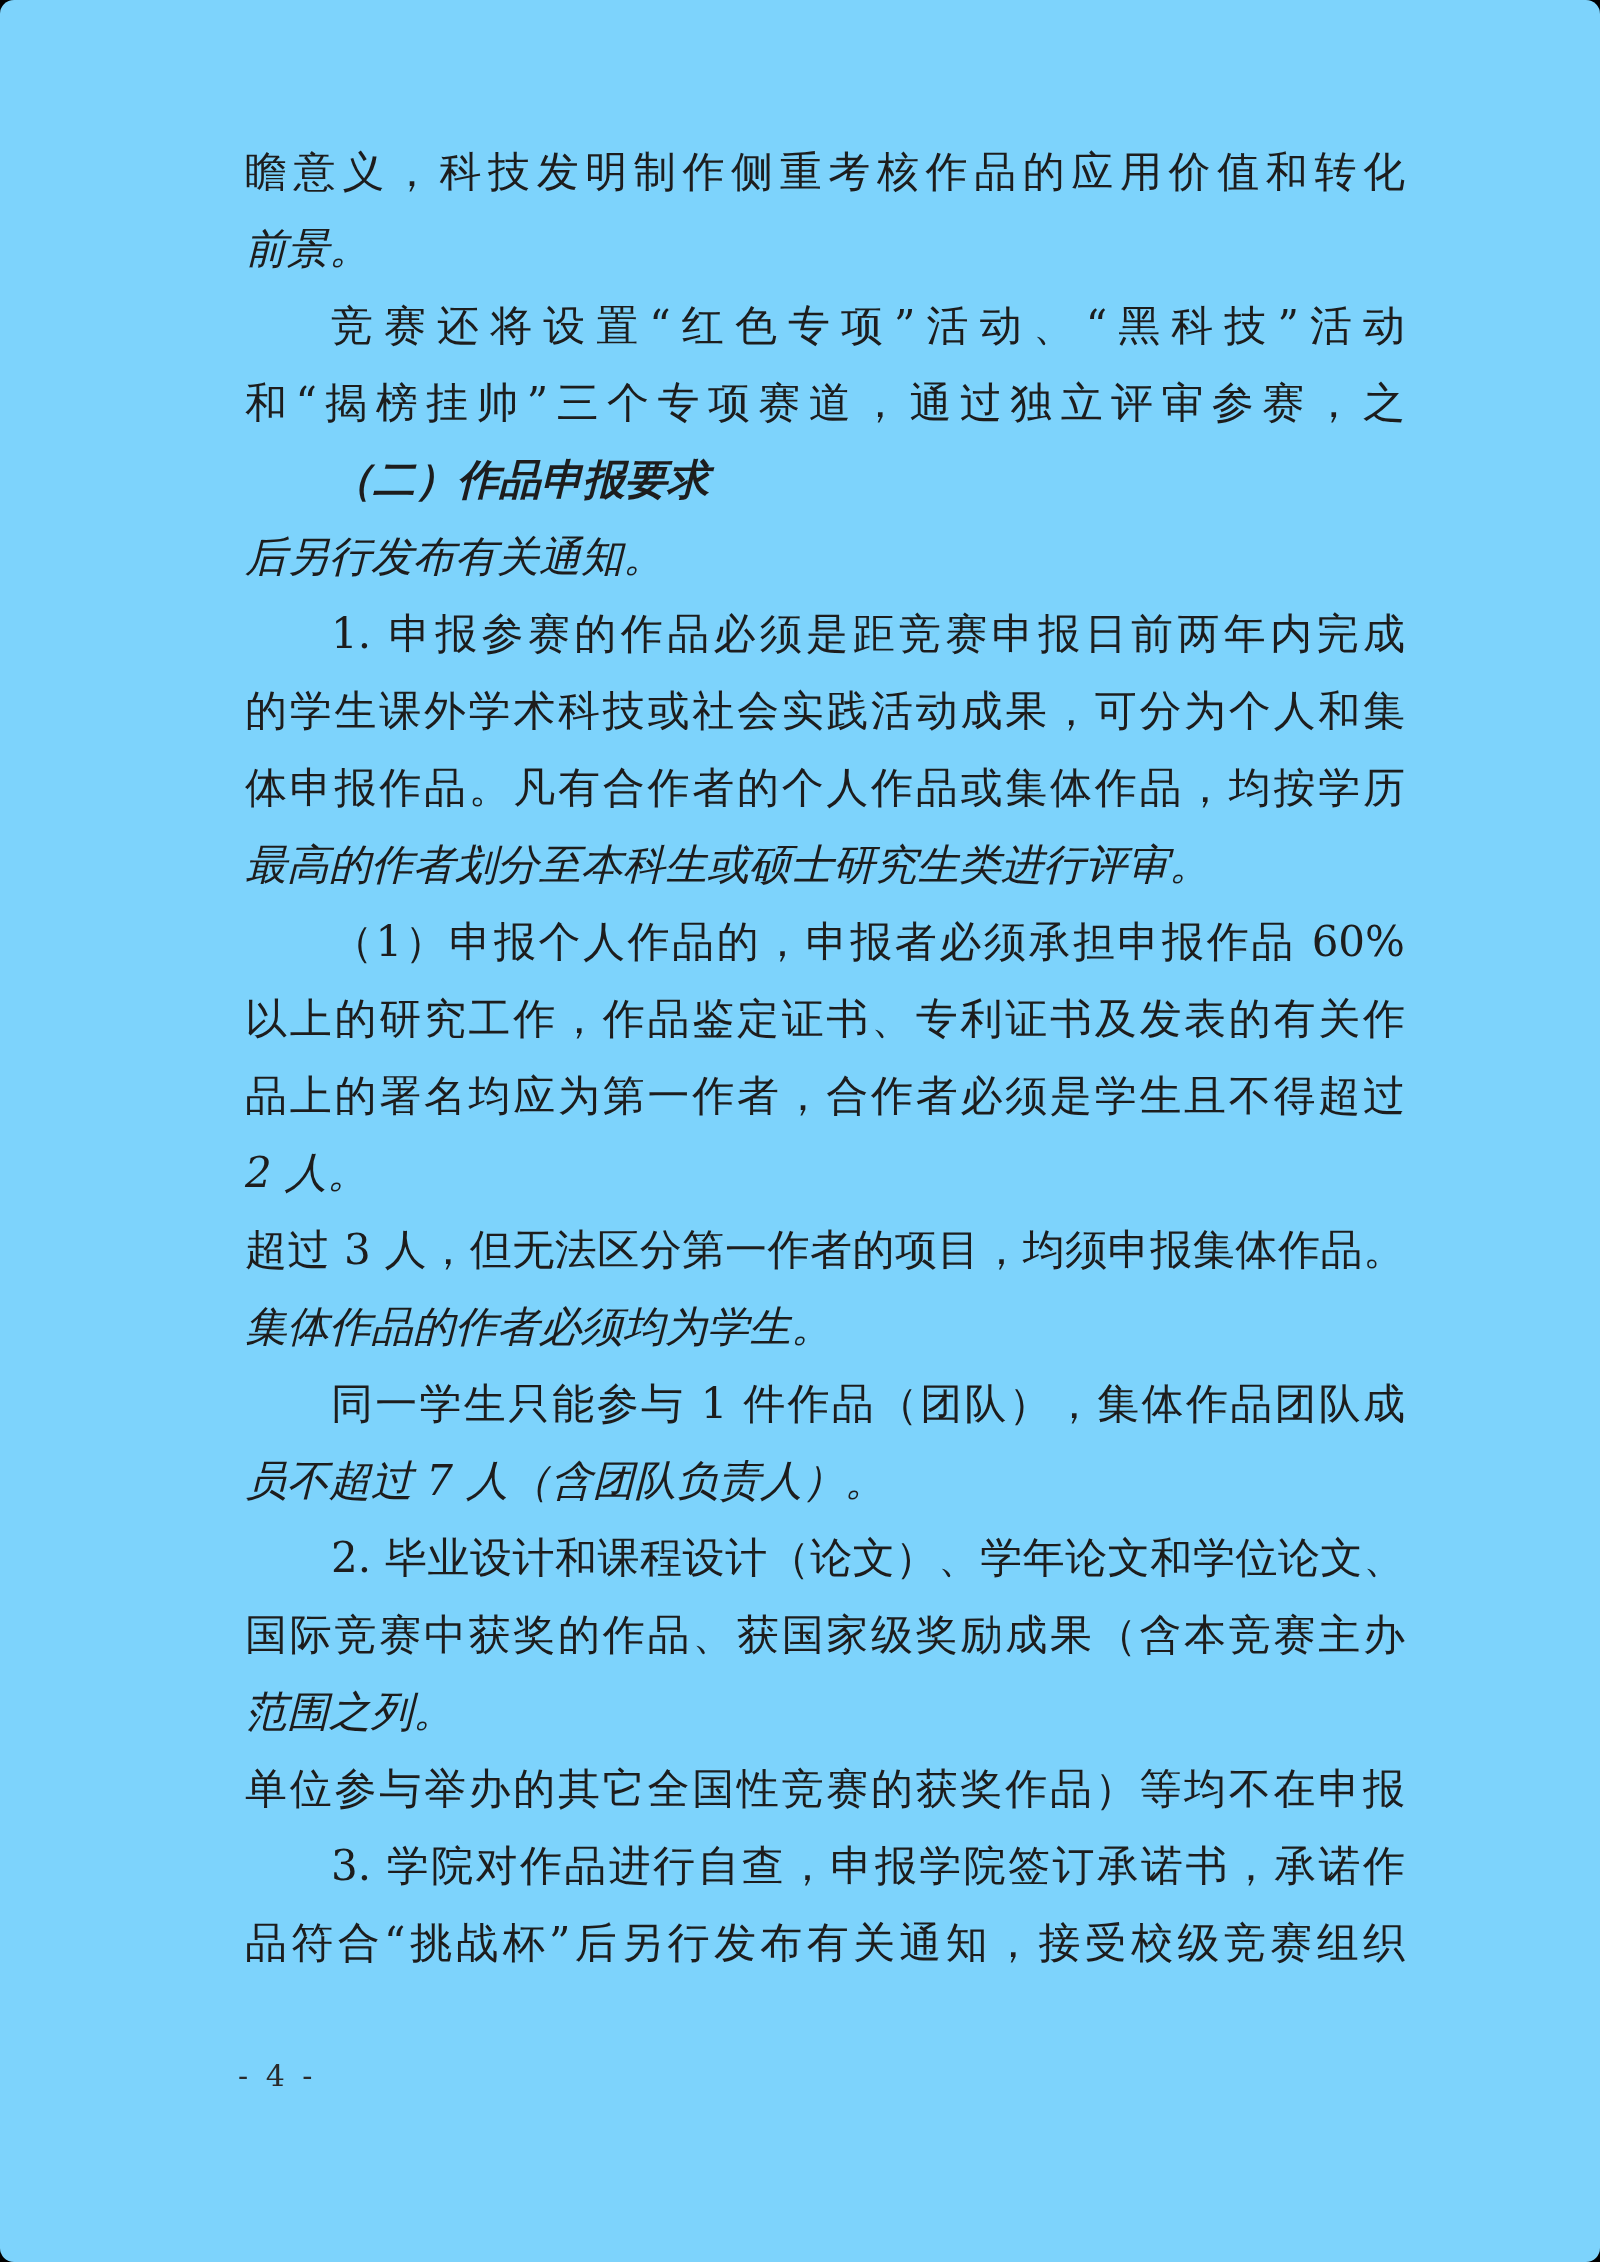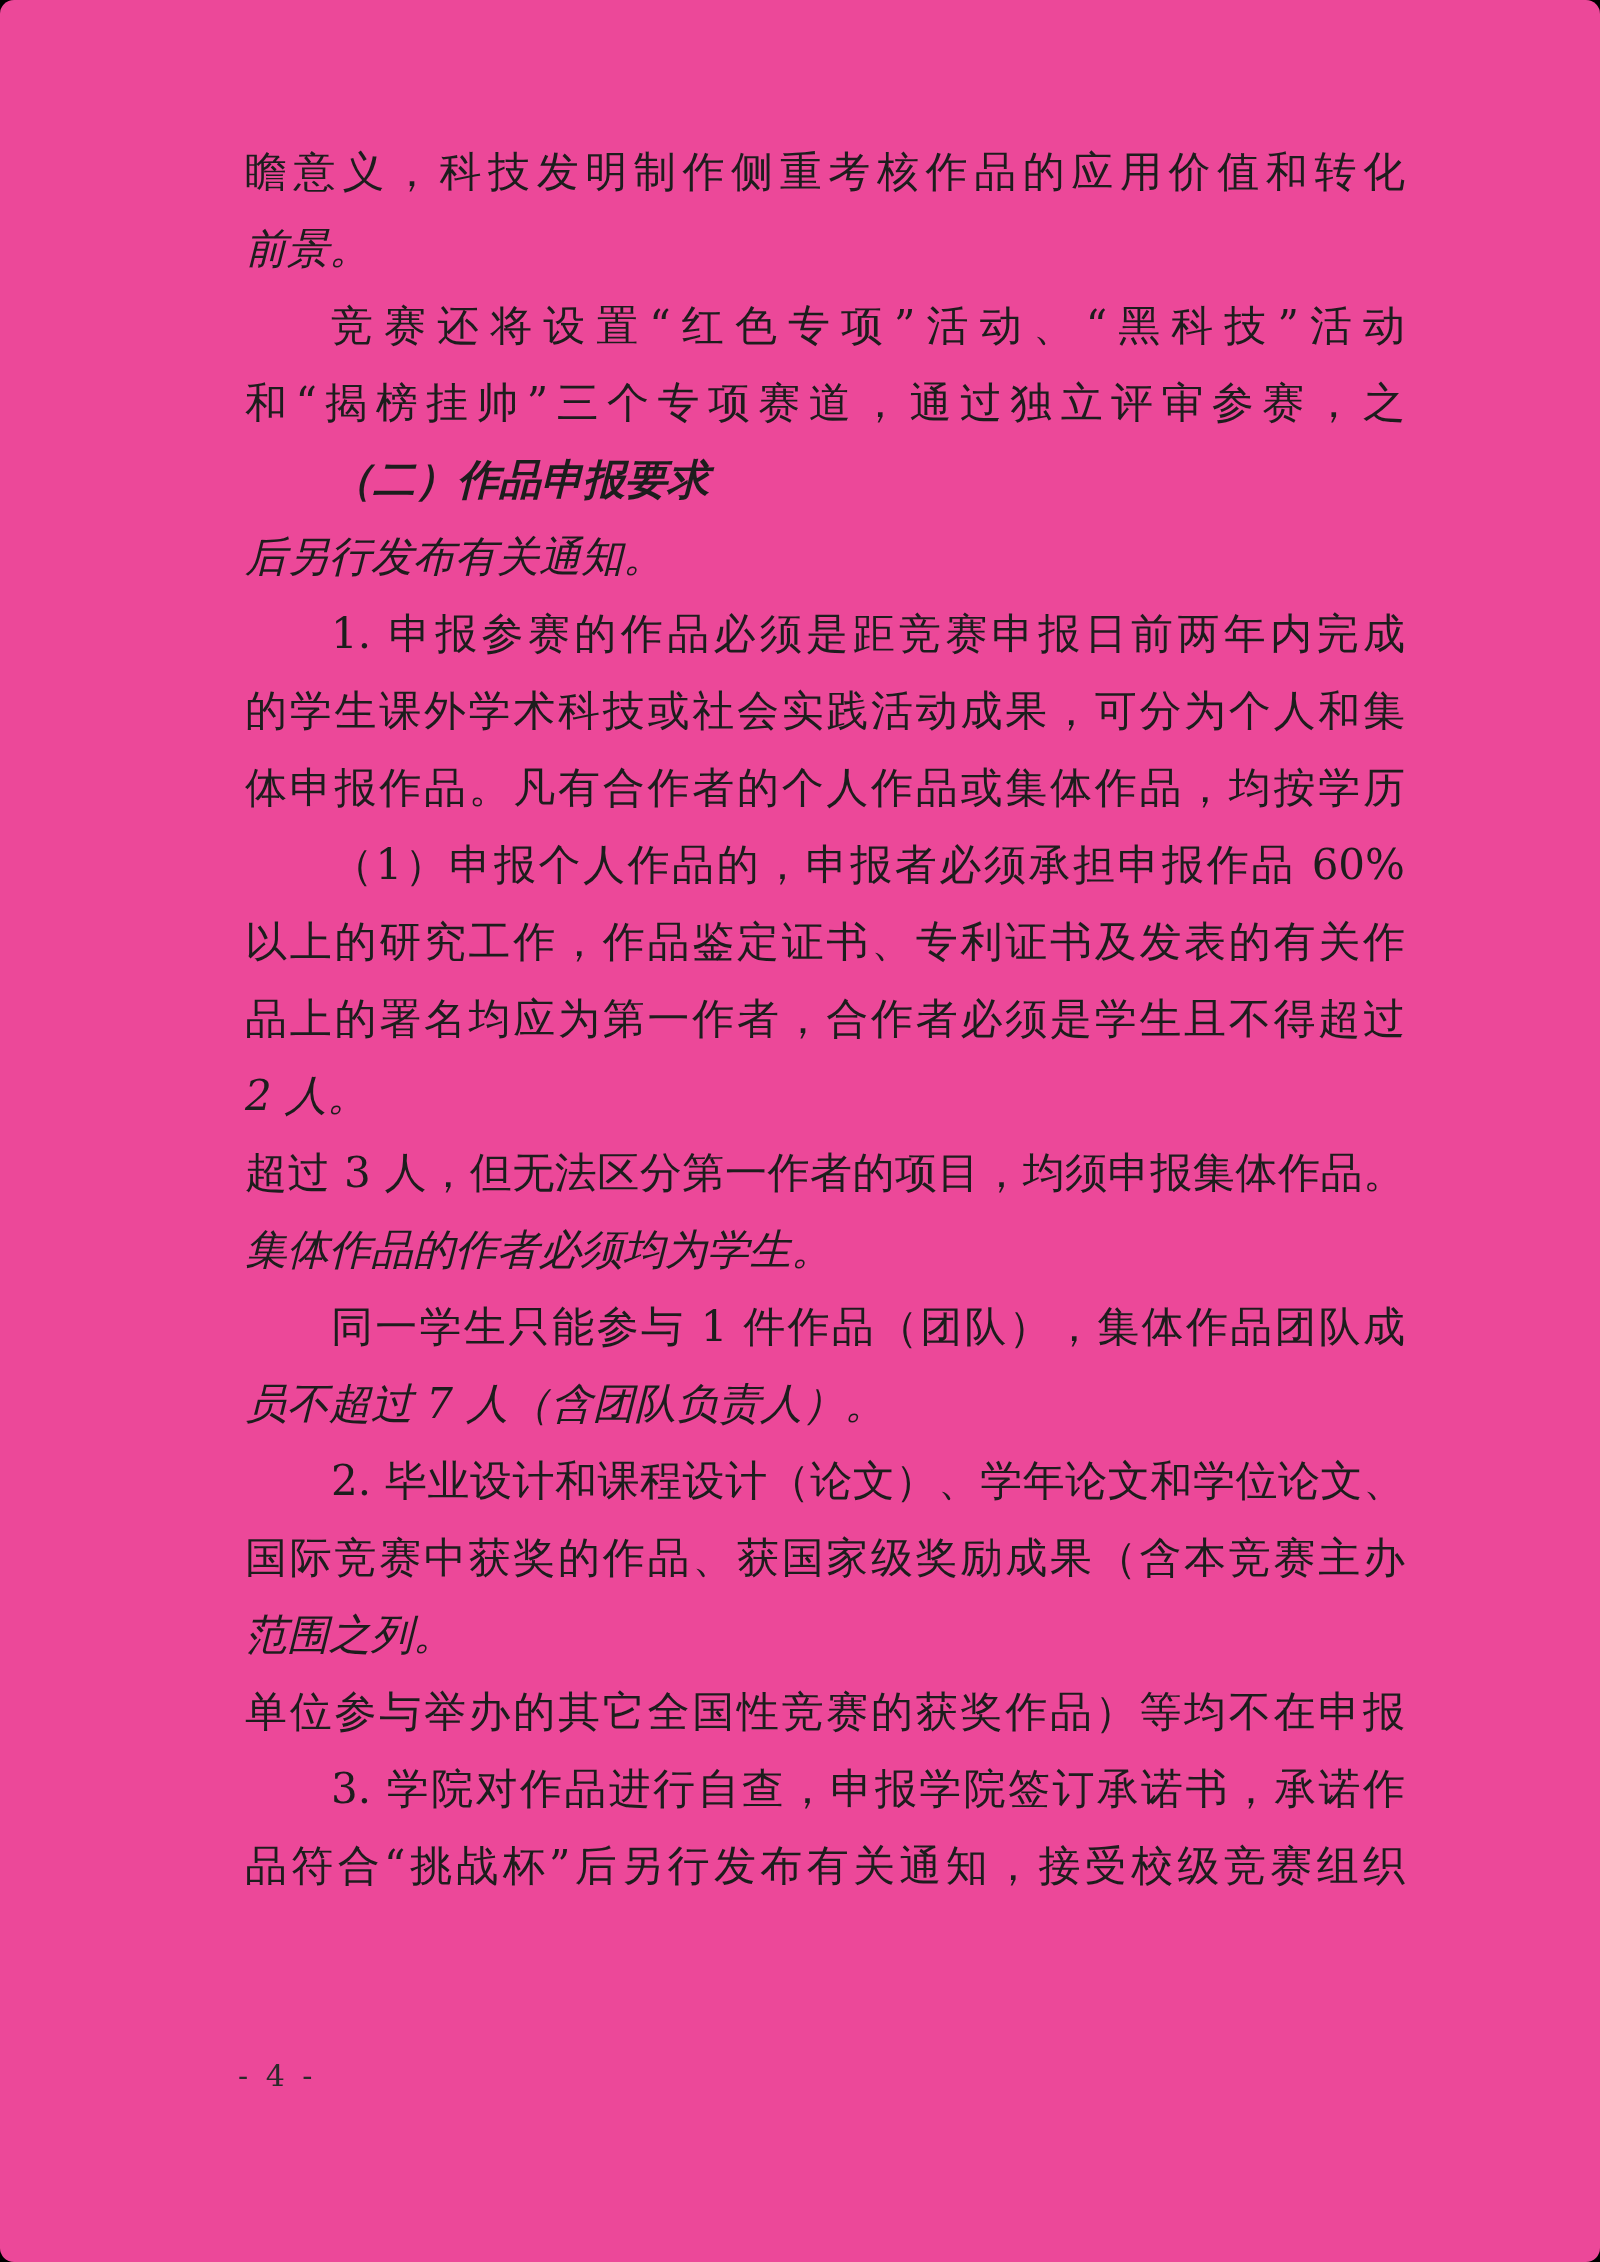--- a/index.html
+++ b/index.html
@@ -4,21 +4,21 @@
 <style>
   html, body { margin: 0; padding: 0; }
   body {
     width: 1600px; height: 2262px;
     background: #000;
     font-family: "DejaVu Serif", serif;
   }
   .page {
     position: relative;
     width: 1600px; height: 2262px;
-    background: #ec4899;
+    background: #7dd3fc;
     border-radius: 14px;
     overflow: hidden;
     color: #1d1d1d;
   }
   .body-text {
     position: absolute;
     left: 245px; top: 133px;
     width: 1160px;
   }
   .line {
@@ -58,20 +58,21 @@
   <div class="body-text" id="lines-container">
       <div class="line just">瞻意义，科技发明制作侧重考核作品的应用价值和转化</div>
       <div class="line left">前景。</div>
       <div class="line just indent">竞赛还将设置“红色专项”活动、“黑科技”活动</div>
       <div class="line just">和“揭榜挂帅”三个专项赛道，通过独立评审参赛，之</div>
       <div class="line left indent bold">（二）作品申报要求</div>
       <div class="line left">后另行发布有关通知。</div>
       <div class="line just indent">1. 申报参赛的作品必须是距竞赛申报日前两年内完成</div>
       <div class="line just">的学生课外学术科技或社会实践活动成果，可分为个人和集</div>
       <div class="line just">体申报作品。凡有合作者的个人作品或集体作品，均按学历</div>
+      <div class="line left">最高的作者划分至本科生或硕士研究生类进行评审。</div>
       <div class="line just indent">（1）申报个人作品的，申报者必须承担申报作品 60%</div>
       <div class="line just">以上的研究工作，作品鉴定证书、专利证书及发表的有关作</div>
       <div class="line just">品上的署名均应为第一作者，合作者必须是学生且不得超过</div>
       <div class="line left">2 人。</div>
       <div class="line just">超过 3 人，但无法区分第一作者的项目，均须申报集体作品。</div>
       <div class="line left">集体作品的作者必须均为学生。</div>
       <div class="line just indent">同一学生只能参与 1 件作品（团队），集体作品团队成</div>
       <div class="line left">员不超过 7 人（含团队负责人）。</div>
       <div class="line just indent">2. 毕业设计和课程设计（论文）、学年论文和学位论文、</div>
       <div class="line just">国际竞赛中获奖的作品、获国家级奖励成果（含本竞赛主办</div>

